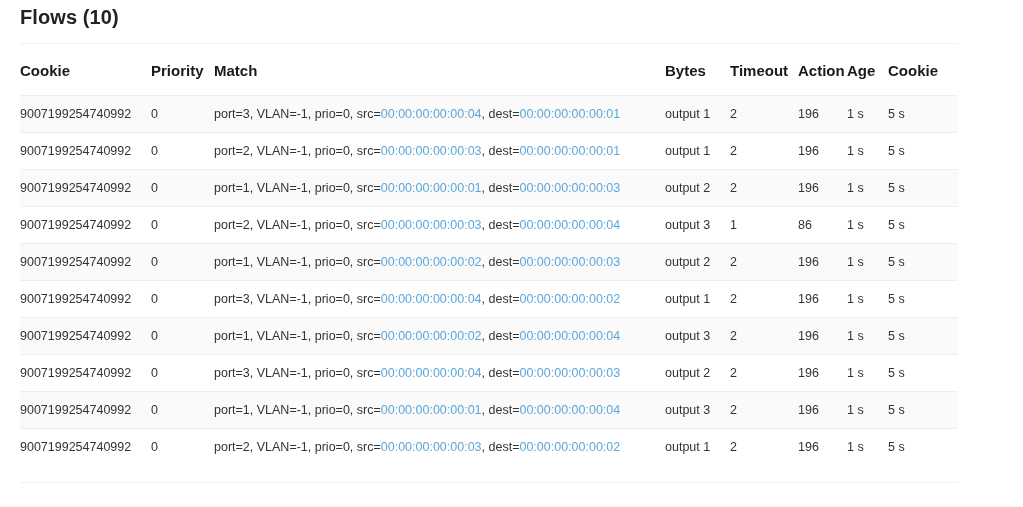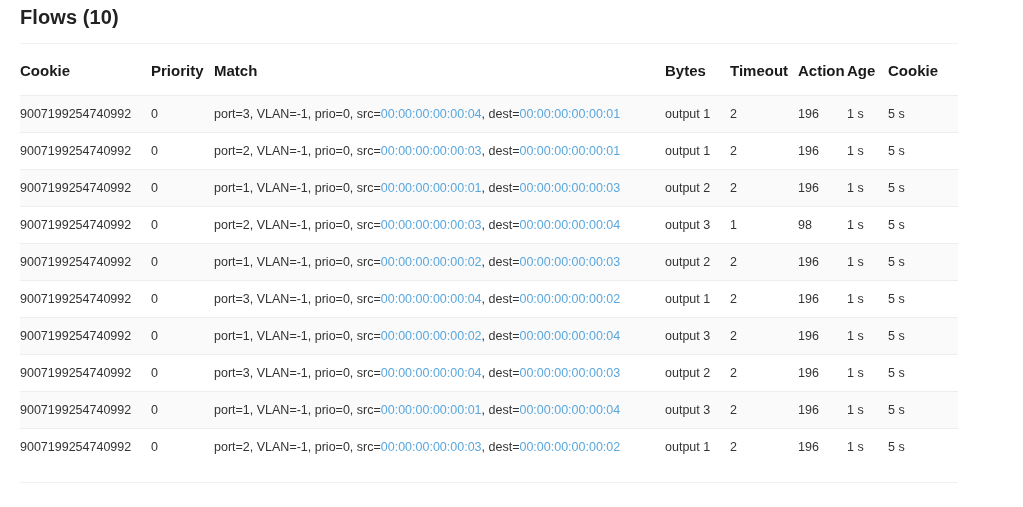--- a/index.html
+++ b/index.html
@@ -152,21 +152,21 @@
           <td>196</td>
           <td>1 s</td>
           <td>5 s</td>
         </tr>
         <tr>
           <td>9007199254740992</td>
           <td>0</td>
           <td><span>port=2, VLAN=-1, prio=0, src=</span><span class="mac" style="color: rgb(91, 167, 221);">00:00:00:00:00:03</span><span>, dest=</span><span class="mac" style="color: rgb(91, 167, 221);">00:00:00:00:00:04</span></td>
           <td>output 3</td>
           <td>1</td>
-          <td>98</td>
+          <td>86</td>
           <td>1 s</td>
           <td>5 s</td>
         </tr>
         <tr>
           <td>9007199254740992</td>
           <td>0</td>
           <td><span>port=1, VLAN=-1, prio=0, src=</span><span class="mac" style="color: rgb(91, 167, 221);">00:00:00:00:00:02</span><span>, dest=</span><span class="mac" style="color: rgb(91, 167, 221);">00:00:00:00:00:03</span></td>
           <td>output 2</td>
           <td>2</td>
           <td>196</td>

